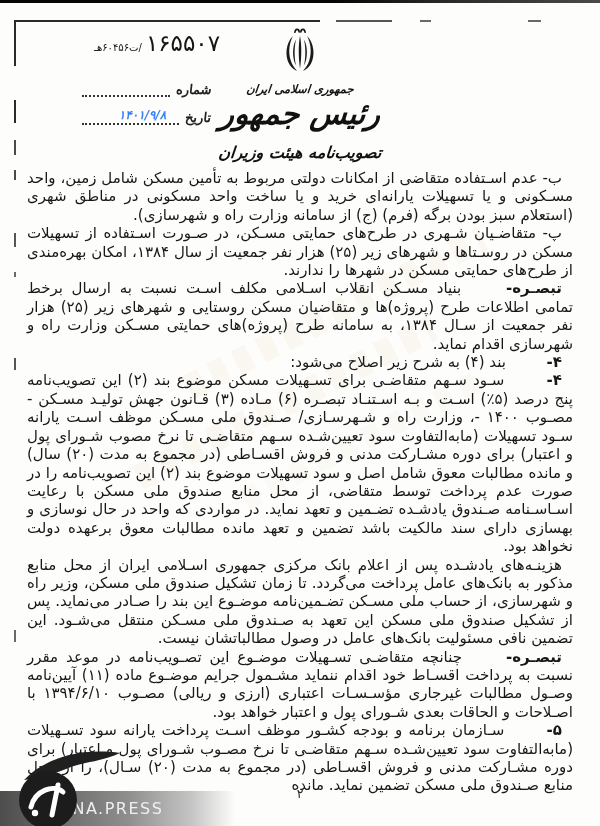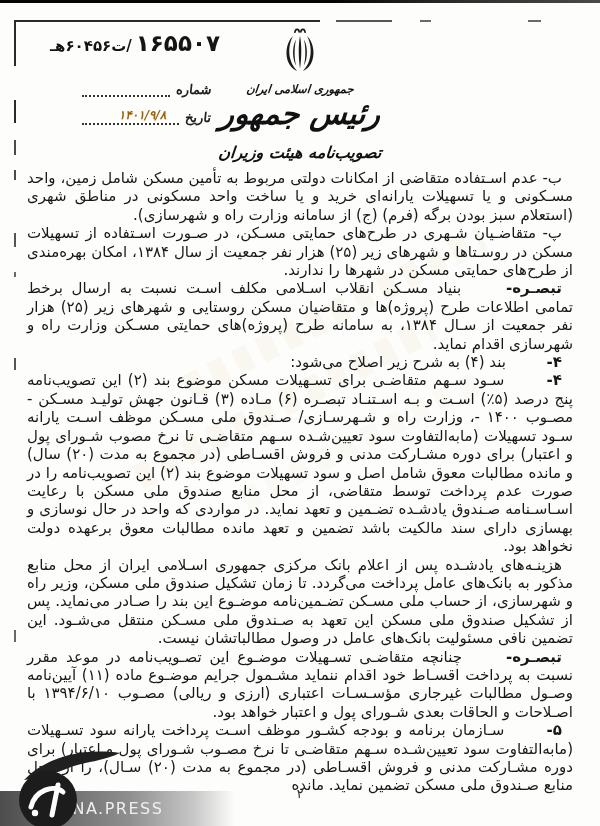--- a/index.html
+++ b/index.html
@@ -27,30 +27,30 @@
   .fv8{top:630px;height:12px;opacity:.7;}
   
   .wmark{position:absolute;opacity:.55;pointer-events:none;
     background:repeating-linear-gradient(90deg,rgba(208,168,104,.12) 0 16px,rgba(208,168,104,0) 16px 27px);}
   .wm1{left:170px;top:300px;width:330px;height:26px;transform:rotate(-27deg);}
   .wm2{left:120px;top:390px;width:330px;height:26px;transform:rotate(-27deg);}
   .wm3{left:230px;top:430px;width:260px;height:22px;transform:rotate(-27deg);opacity:.4;}
   
   .stamp{position:absolute;top:30px;left:30px;width:190px;direction:rtl;
     display:flex;align-items:baseline;justify-content:flex-start;gap:4px;}
-  .stamp-num{font-size:23px;font-weight:bold;letter-spacing:3px;color:#141414;}
-  .stamp-suffix{font-size:15px;font-weight:bold;color:#141414;}
+  .stamp-num{font-size:23px;font-weight:normal;letter-spacing:3px;color:#141414;}
+  .stamp-suffix{font-size:10px;font-weight:normal;color:#141414;}
   
   .fields{position:absolute;top:80px;left:82px;width:128px;direction:rtl;}
   .field-row{display:flex;align-items:flex-end;margin-bottom:7px;}
   .flabel{font-size:13px;font-weight:bold;font-style:italic;
     transform:skewX(8deg);white-space:nowrap;margin-left:5px;color:#222;}
   .fline{display:inline-block;flex:1;border-bottom:2px dotted #333;
     text-align:center;min-height:15px;}
-  .fval{font-size:12px;font-weight:bold;font-style:italic;color:#a16207;margin-left:24px;}
+  .fval{font-size:12px;font-weight:bold;font-style:italic;color:#3b82f6;margin-left:24px;}
   
   .emblem{position:absolute;top:26px;left:279px;width:42px;height:52px;}
   .country{position:absolute;top:82px;left:200px;width:200px;text-align:center;
     font-size:11.5px;font-weight:bold;font-style:italic;transform:skewX(-6deg);color:#151515;}
   .authority{position:absolute;top:96px;left:180px;width:240px;text-align:center;
     font-size:30px;font-weight:bold;font-style:italic;transform:skewX(-4deg);color:#111;}
   .doctype{position:absolute;top:143px;left:150px;width:300px;text-align:center;
     font-size:16px;font-weight:bold;font-style:italic;transform:skewX(-5deg);color:#111;}
   
   .docbody{position:absolute;top:169px;right:27px;left:27px;

